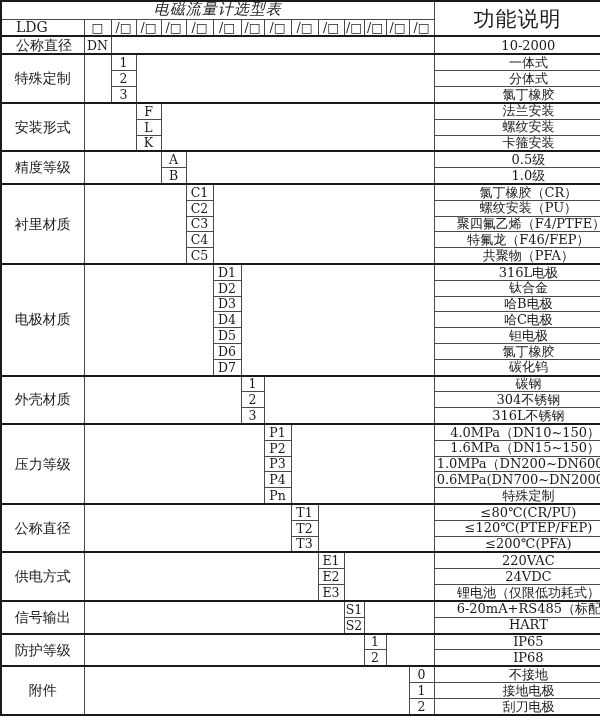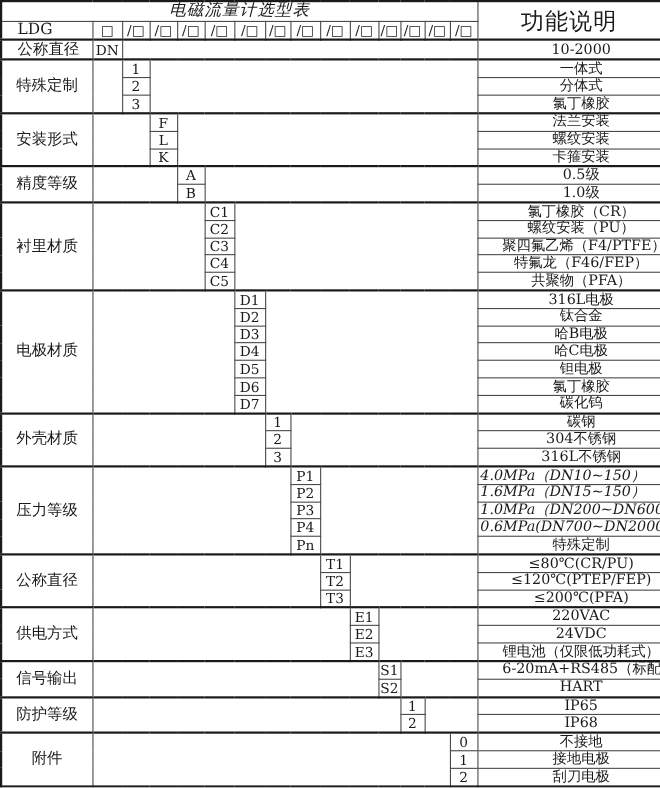--- a/index.html
+++ b/index.html
@@ -18,21 +18,21 @@
     overflow:hidden; white-space:nowrap;
   }
   tr.block-start > td { border-top:2px solid #1a1a1a; }
   td.title    { font-size:15px; letter-spacing:1px;font-style:italic; }
   td.fnhead   { font-size:21px; letter-spacing:1px; }
   td.cat      { font-size:14px; }
   td.cat.left { text-align:left; padding-left:14px; }
   td.code     { font-size:12.5px; }
   td.slot     { font-size:12.5px; }
   td.desc     { font-size:13px;padding-left:22px; }
-  td.desc.left{ text-align:left; padding-left:2px;font-style:italic; }
+  td.desc.left{ text-align:right; padding-left:2px; }
   tr.title-row { height:18px; }
 </style>
 </head>
 <body>
 
 <div id="wrap">
   <table id="sel">
     <colgroup>
       <col style="width:83px">
         <col style="width:27px">

